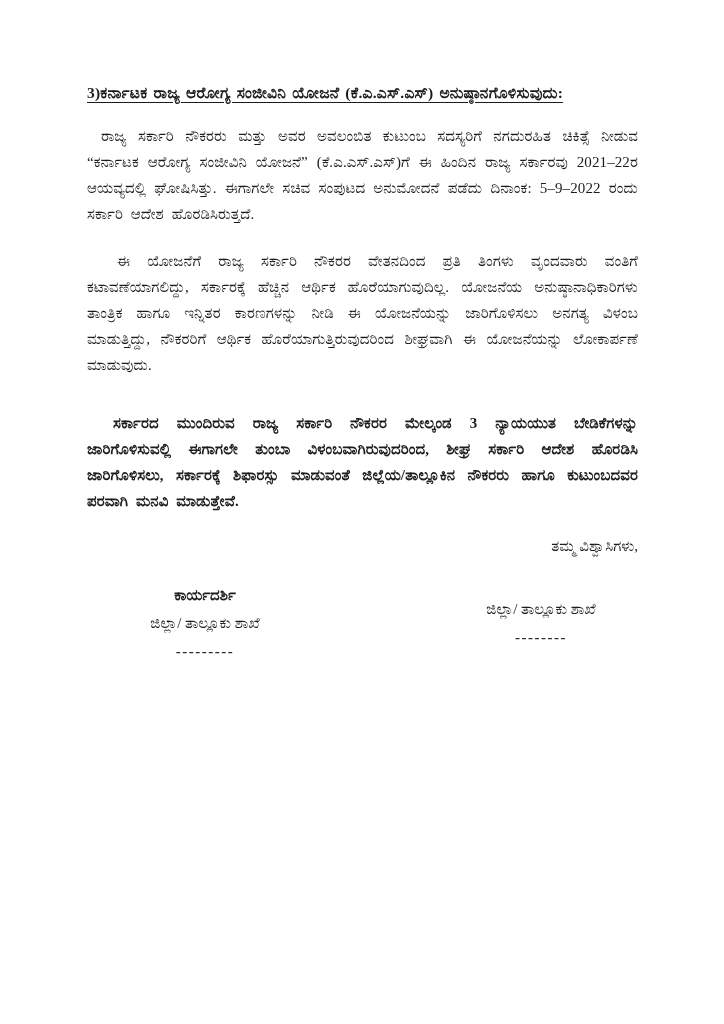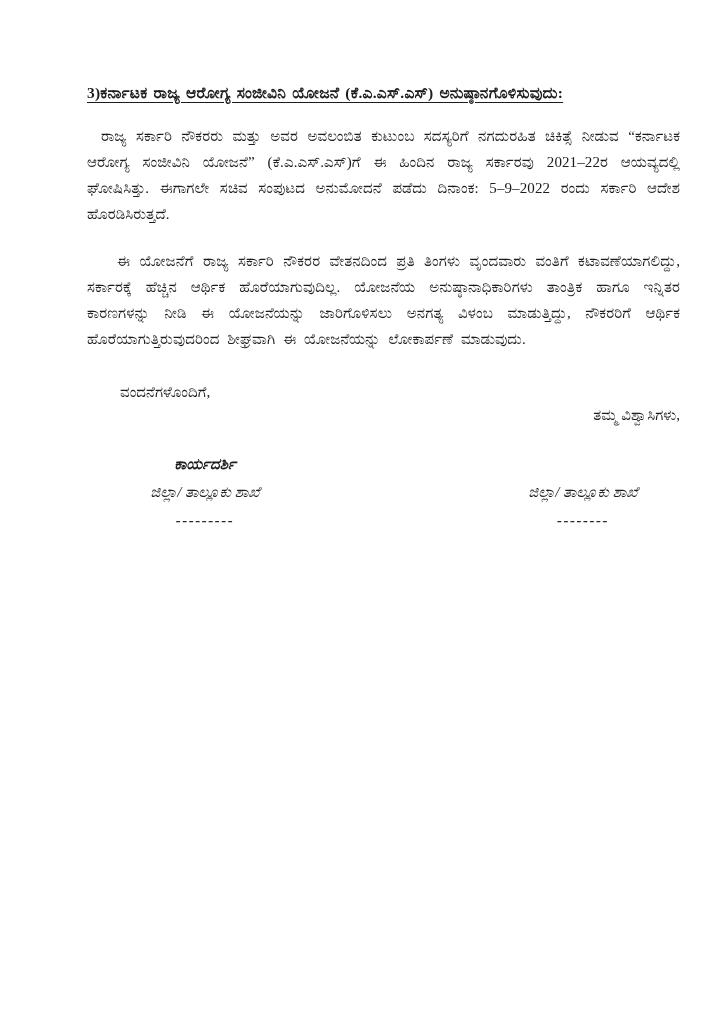--- a/index.html
+++ b/index.html
@@ -10,21 +10,21 @@
     background: #ffffff;
     font-family: "Liberation Serif", "DejaVu Serif", serif;
   }
 
   .page {
     position: relative;
     width: 724px;
     height: 1024px;
     background: #ffffff;
     color: #1c1c1c;
-    padding: 84px 44px 0 87px;
+    padding: 84px 86px 0 87px;
     overflow: hidden;
   }
 
   .heading {
     font-size: 15.5px;
     font-weight: bold;
     text-decoration: underline;
     text-underline-offset: 4px;
     letter-spacing: 0.2px;
     word-spacing: 2px;
@@ -53,22 +53,21 @@
   .closing-faithfully {
     font-size: 15px;
     margin-left: 232px;
     margin-bottom: 26px;
     text-align: right;
   }
 
   .signature-row {
     display: flex;
     justify-content: space-between;
-    align-items: flex-end;
-    font-style: italic;
+    align-items: center;
   }
 
   .signature-block {
     text-align: center;
     font-size: 15px;
     line-height: 28px;
   }
 
   .signature-block.left  { margin-left: 28px;  width: 180px; }
   .signature-block.right { margin-right: 2px;  width: 190px; }
@@ -85,22 +84,22 @@
 <body>
 
 <div class="page">
 
   <div class="heading">3)ಕರ್ನಾಟಕ ರಾಜ್ಯ ಆರೋಗ್ಯ ಸಂಜೀವಿನಿ ಯೋಜನೆ (ಕೆ.ಎ.ಎಸ್.ಎಸ್) ಅನುಷ್ಠಾನಗೊಳಿಸುವುದು:</div>
 
   <p class="para para-1">ರಾಜ್ಯ ಸರ್ಕಾರಿ ನೌಕರರು ಮತ್ತು ಅವರ ಅವಲಂಬಿತ ಕುಟುಂಬ ಸದಸ್ಯರಿಗೆ ನಗದುರಹಿತ ಚಿಕಿತ್ಸೆ ನೀಡುವ “ಕರ್ನಾಟಕ ಆರೋಗ್ಯ ಸಂಜೀವಿನಿ ಯೋಜನೆ” (ಕೆ.ಎ.ಎಸ್.ಎಸ್)ಗೆ ಈ ಹಿಂದಿನ ರಾಜ್ಯ ಸರ್ಕಾರವು 2021–22ರ ಆಯವ್ಯದಲ್ಲಿ  ಘೋಷಿಸಿತ್ತು.  ಈಗಾಗಲೇ ಸಚಿವ ಸಂಪುಟದ ಅನುಮೋದನೆ ಪಡೆದು ದಿನಾಂಕ: 5–9–2022 ರಂದು ಸರ್ಕಾರಿ ಆದೇಶ ಹೊರಡಿಸಿರುತ್ತದೆ.</p>
 
   <p class="para para-2">ಈ ಯೋಜನೆಗೆ ರಾಜ್ಯ ಸರ್ಕಾರಿ ನೌಕರರ ವೇತನದಿಂದ ಪ್ರತಿ ತಿಂಗಳು ವೃಂದವಾರು ವಂತಿಗೆ ಕಟಾವಣೆಯಾಗಲಿದ್ದು, ಸರ್ಕಾರಕ್ಕೆ ಹೆಚ್ಚಿನ ಆರ್ಥಿಕ ಹೊರೆಯಾಗುವುದಿಲ್ಲ. ಯೋಜನೆಯ ಅನುಷ್ಠಾನಾಧಿಕಾರಿಗಳು ತಾಂತ್ರಿಕ ಹಾಗೂ ಇನ್ನಿತರ ಕಾರಣಗಳನ್ನು ನೀಡಿ ಈ ಯೋಜನೆಯನ್ನು ಜಾರಿಗೊಳಿಸಲು ಅನಗತ್ಯ ವಿಳಂಬ ಮಾಡುತ್ತಿದ್ದು, ನೌಕರರಿಗೆ ಆರ್ಥಿಕ ಹೊರೆಯಾಗುತ್ತಿರುವುದರಿಂದ ಶೀಘ್ರವಾಗಿ ಈ ಯೋಜನೆಯನ್ನು ಲೋಕಾರ್ಪಣೆ ಮಾಡುವುದು.</p>
 
+  <p class="para para-3">ಸರ್ಕಾರದ ಮುಂದಿರುವ ರಾಜ್ಯ ಸರ್ಕಾರಿ ನೌಕರರ ಮೇಲ್ಕಂಡ 3 ನ್ಯಾಯಯುತ ಬೇಡಿಕೆಗಳನ್ನು ಜಾರಿಗೊಳಿಸುವಲ್ಲಿ ಈಗಾಗಲೇ ತುಂಬಾ ವಿಳಂಬವಾಗಿರುವುದರಿಂದ, ಶೀಘ್ರ ಸರ್ಕಾರಿ ಆದೇಶ ಹೊರಡಿಸಿ ಜಾರಿಗೊಳಿಸಲು, ಸರ್ಕಾರಕ್ಕೆ ಶಿಫಾರಸ್ಸು ಮಾಡುವಂತೆ ಜಿಲ್ಲೆಯ/ತಾಲ್ಲೂಕಿನ ನೌಕರರು ಹಾಗೂ ಕುಟುಂಬದವರ ಪರವಾಗಿ  ಮನವಿ ಮಾಡುತ್ತೇವೆ.</p>
 
-  <div class="closing-regards">ವಂದನೆಗಳೊಂದಿಗೆ,</div>
 
   <div class="closing-faithfully">ತಮ್ಮ ವಿಶ್ವಾಸಿಗಳು,</div>
 
   <div class="signature-row">
 
     <div class="signature-block left">
       <div class="signature-title">ಕಾರ್ಯದರ್ಶಿ</div>
       <div class="signature-subtitle">ಜಿಲ್ಲಾ/ ತಾಲ್ಲೂಕು ಶಾಖೆ</div>
       <div class="signature-line">---------</div>
     </div>

